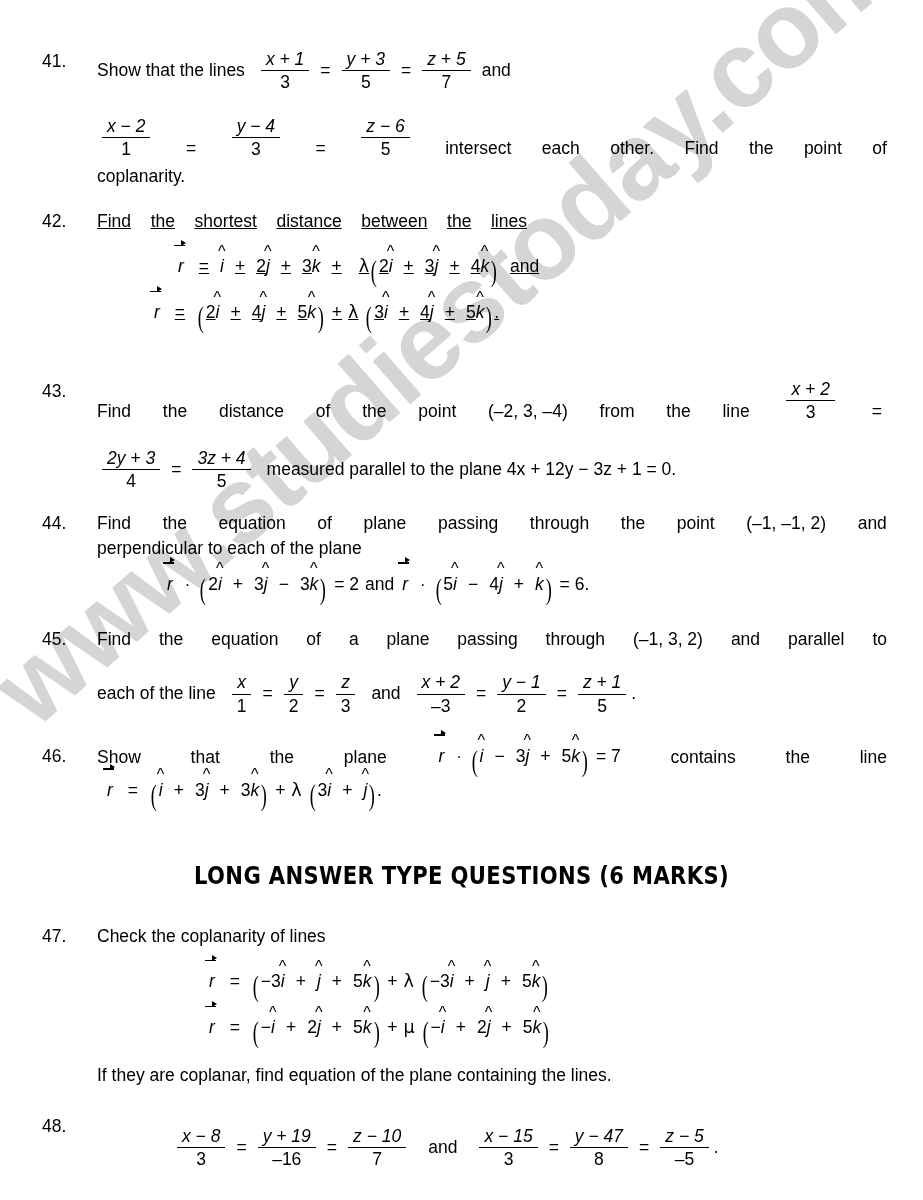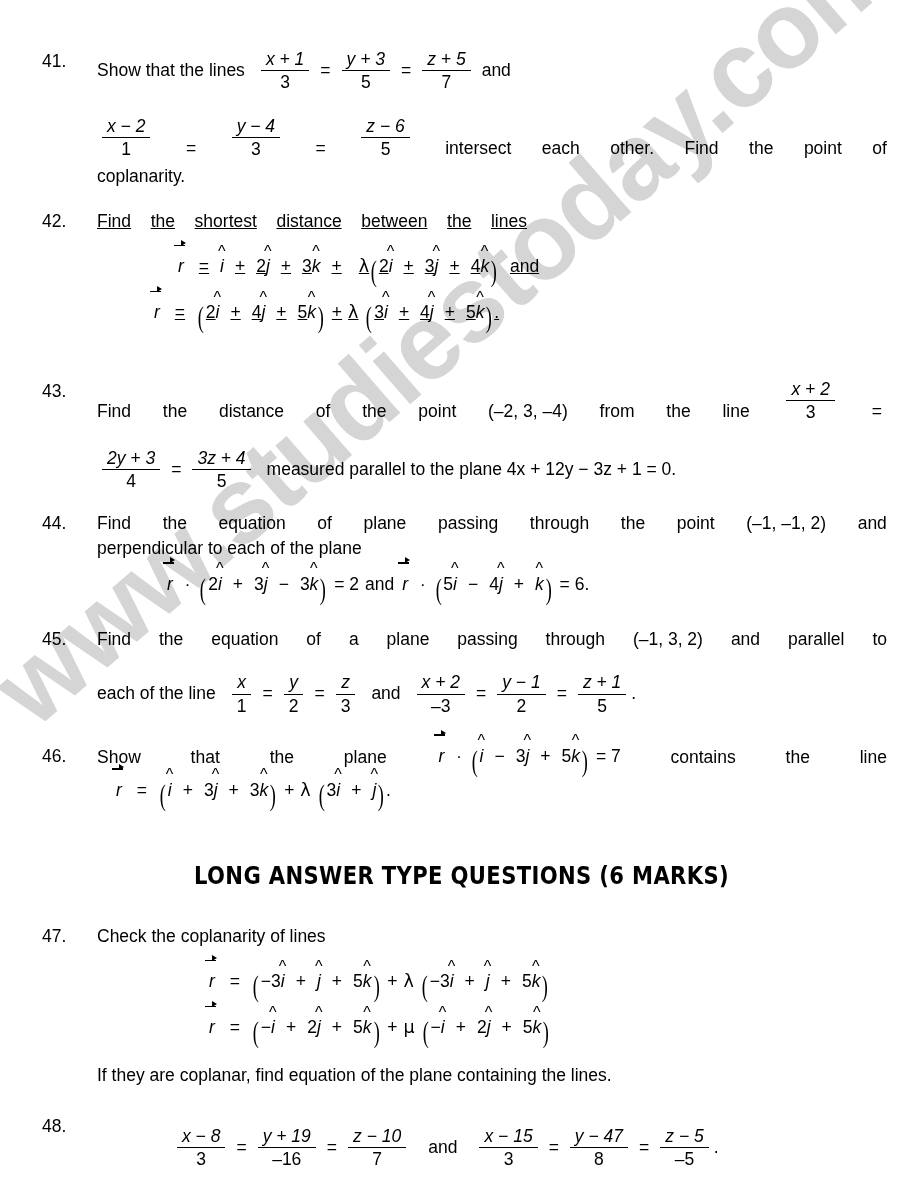--- a/index.html
+++ b/index.html
@@ -349,21 +349,21 @@
         <div class="just" style="width:790px;">
           <span>Show</span>
             <span>that</span>
             <span>the</span>
             <span>plane</span>
             <span><span class="vecr">r</span><span class="sp"></span><span class="dotop">·</span><span class="sp"></span><span class="paren">(</span><span class="hat">i</span><span class="sp2"></span><span>−</span><span class="sp2"></span><span>3</span><span class="hat">j</span><span class="sp2"></span><span>+</span><span class="sp2"></span><span>5</span><span class="hat">k</span><span class="paren">)</span><span class="sp"></span><span>= 7</span></span>
             <span>contains</span>
             <span>the</span>
             <span>line</span>
         </div>
-        <div class="line" style="margin-top:10px; margin-left:17px;">
+        <div class="line" style="margin-top:10px; margin-left:8px;">
           <span class="vecr">r</span><span class="sp2"></span><span>=</span><span class="sp2"></span><span class="paren">(</span><span class="hat">i</span><span class="sp2"></span><span>+</span><span class="sp2"></span><span>3</span><span class="hat">j</span><span class="sp2"></span><span>+</span><span class="sp2"></span><span>3</span><span class="hat">k</span><span class="paren">)</span><span class="sp"></span><span>+</span><span class="sp"></span><span class="lam">λ</span><span class="sp"></span><span class="paren">(</span><span>3</span><span class="hat">i</span><span class="sp2"></span><span>+</span><span class="sp2"></span><span class="hat">j</span><span class="paren">)</span><span>.</span>
         </div>
       </div>
     </div>
 
     <div class="heading" style="top:862px;">LONG ANSWER TYPE QUESTIONS (6 MARKS)</div>
 
     <div class="qblock" style="top:925px;">
       <div class="qnum">47.</div>
       <div class="qbody">

